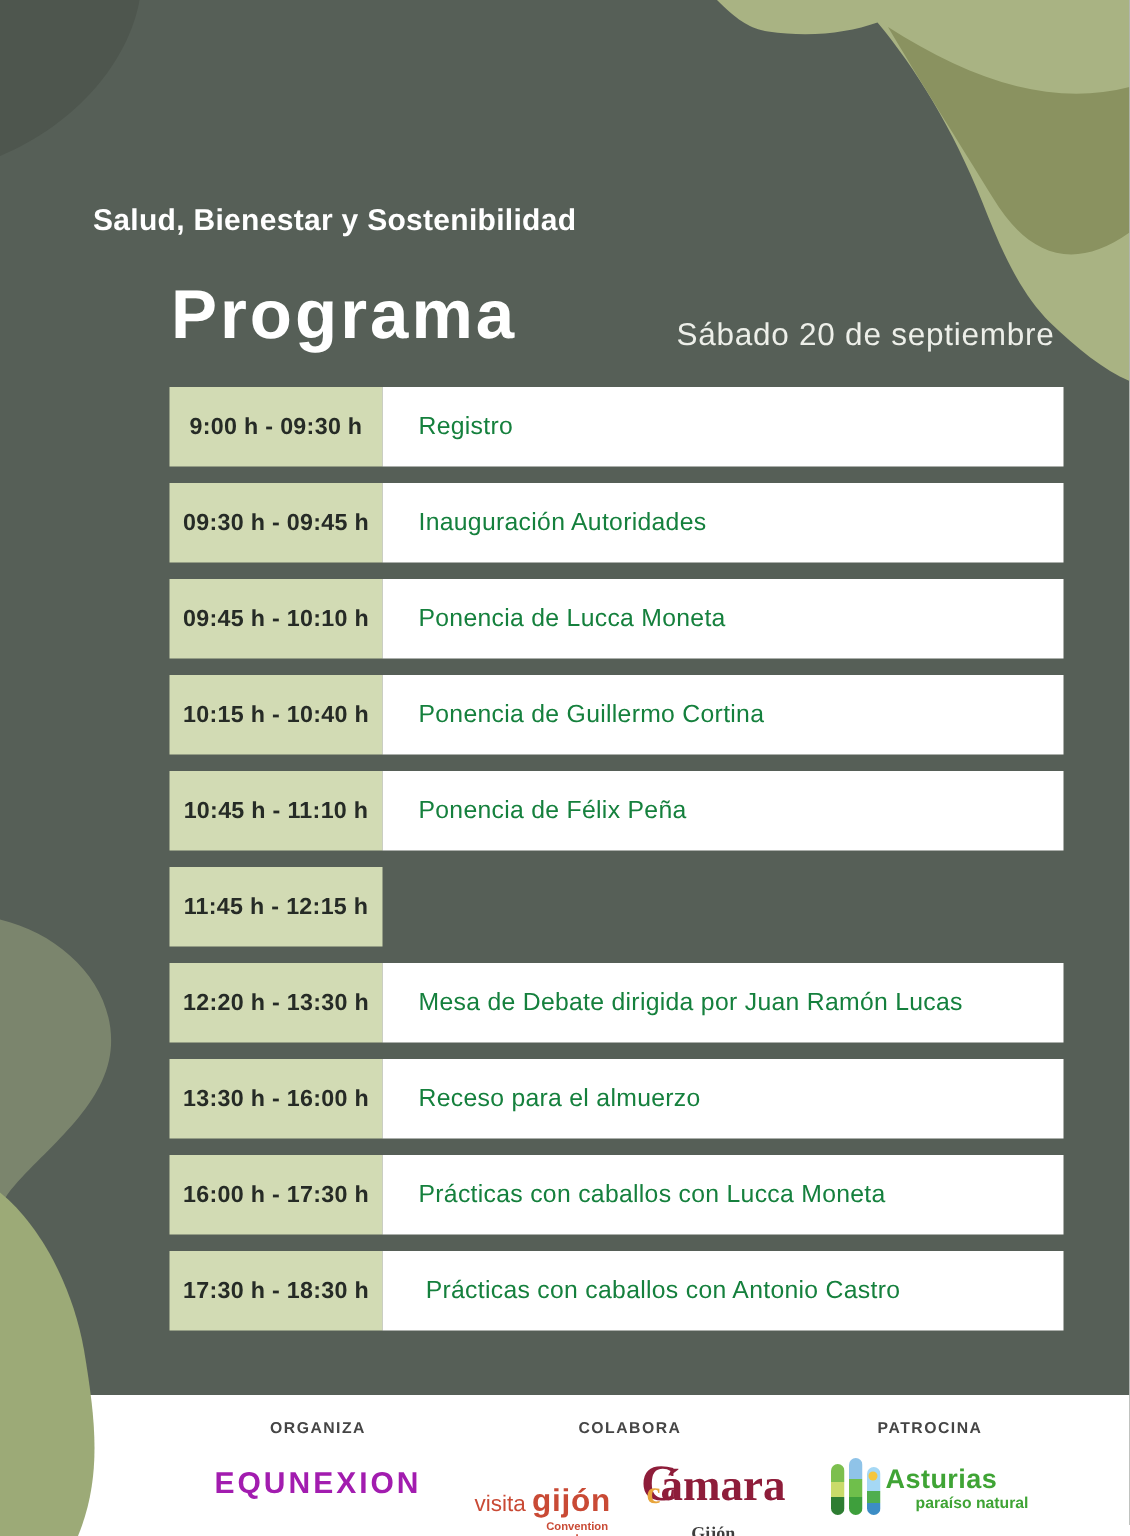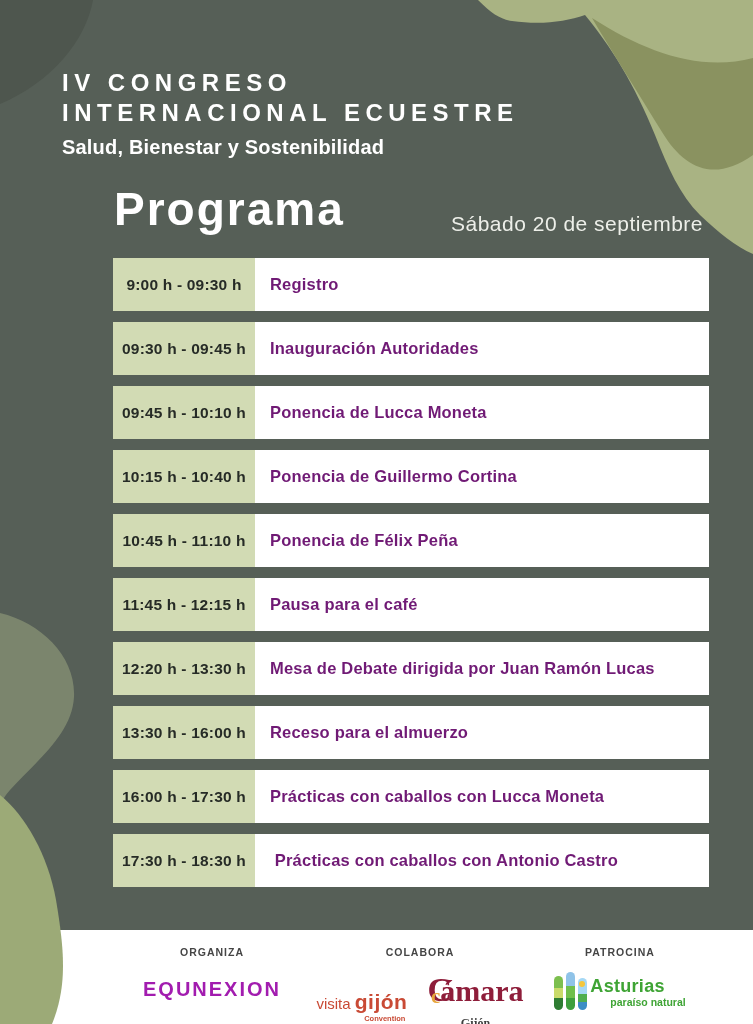--- a/index.html
+++ b/index.html
@@ -29,22 +29,22 @@
   }
   
   .schedule{position:absolute;left:113px;top:258px;width:596px;display:flex;flex-direction:column;gap:11px;}
   .row{display:flex;height:53px;text-align:right;}
   .time{
     width:142px;background:#D2DBB4;color:#262B26;
     display:flex;align-items:center;justify-content:center;
     font-size:15.5px;font-weight:bold;letter-spacing:0.2px;flex:none;
   }
   .event{
-    flex:1;background:#ffffff;color:#701a75;display:flex;align-items:center;
-    padding-left:15px;font-size:16.5px;font-weight:bold;letter-spacing:0.2px;white-space:pre-wrap;
+    flex:1;background:#ffffff;color:#15803d;display:flex;align-items:center;
+    padding-left:24px;font-size:16.5px;font-weight:normal;letter-spacing:0.2px;white-space:pre-wrap;
   }
   
   .footer-label{color:#454545;font-size:10.5px;font-weight:bold;letter-spacing:1px;text-align:center;}
   .organiza{position:absolute;left:128px;top:946px;width:168px;text-align:center;}
   .equnexion{margin-top:20px;color:#a21caf;font-size:20px;font-weight:bold;letter-spacing:2px;}
   .colabora{position:absolute;left:305px;top:946px;width:230px;}
   .colabora-logos{margin-top:12px;display:flex;align-items:flex-end;justify-content:center;gap:20px;}
   .visita{color:#C94A35;text-align:right;padding-top:8px;}
   .visita-line{white-space:nowrap;}
   .visita-word{font-size:15px;font-weight:normal;}
@@ -81,24 +81,20 @@
   </svg>
 
   <svg class="deco" style="left:0;top:595px;" width="100" height="290" viewBox="0 0 100 290">
     <path d="M 0,18 C 42,28 76,62 74,102 C 72,140 34,168 10,195 C 2,204 0,210 0,215 Z" fill="#7B856D"></path>
   </svg>
 
   <svg class="deco" style="left:0;top:780px;" width="90" height="244" viewBox="0 0 90 244">
     <path d="M 0,15 C 25,35 48,75 56,120 C 64,168 68,205 52,244 L 0,244 Z" fill="#9CAA77"></path>
   </svg>
 
-  <div class="title">
-    <div>IV CONGRESO</div>
-    <div>INTERNACIONAL ECUESTRE</div>
-  </div>
   <div class="subtitle">Salud, Bienestar y Sostenibilidad</div>
   <div class="program-heading">Programa</div>
   <div class="date">Sábado 20 de septiembre</div>
 
   <div class="schedule">
     <div class="row">
       <div class="time">9:00 h - 09:30 h</div>
       <div class="event">Registro</div>
     </div>
     <div class="row">
@@ -112,21 +108,20 @@
     <div class="row">
       <div class="time">10:15 h - 10:40 h</div>
       <div class="event">Ponencia de Guillermo Cortina</div>
     </div>
     <div class="row">
       <div class="time">10:45 h - 11:10 h</div>
       <div class="event">Ponencia de Félix Peña</div>
     </div>
     <div class="row">
       <div class="time">11:45 h - 12:15 h</div>
-      <div class="event">Pausa para el café</div>
     </div>
     <div class="row">
       <div class="time">12:20 h - 13:30 h</div>
       <div class="event">Mesa de Debate dirigida por Juan Ramón Lucas</div>
     </div>
     <div class="row">
       <div class="time">13:30 h - 16:00 h</div>
       <div class="event">Receso para el almuerzo</div>
     </div>
     <div class="row">

